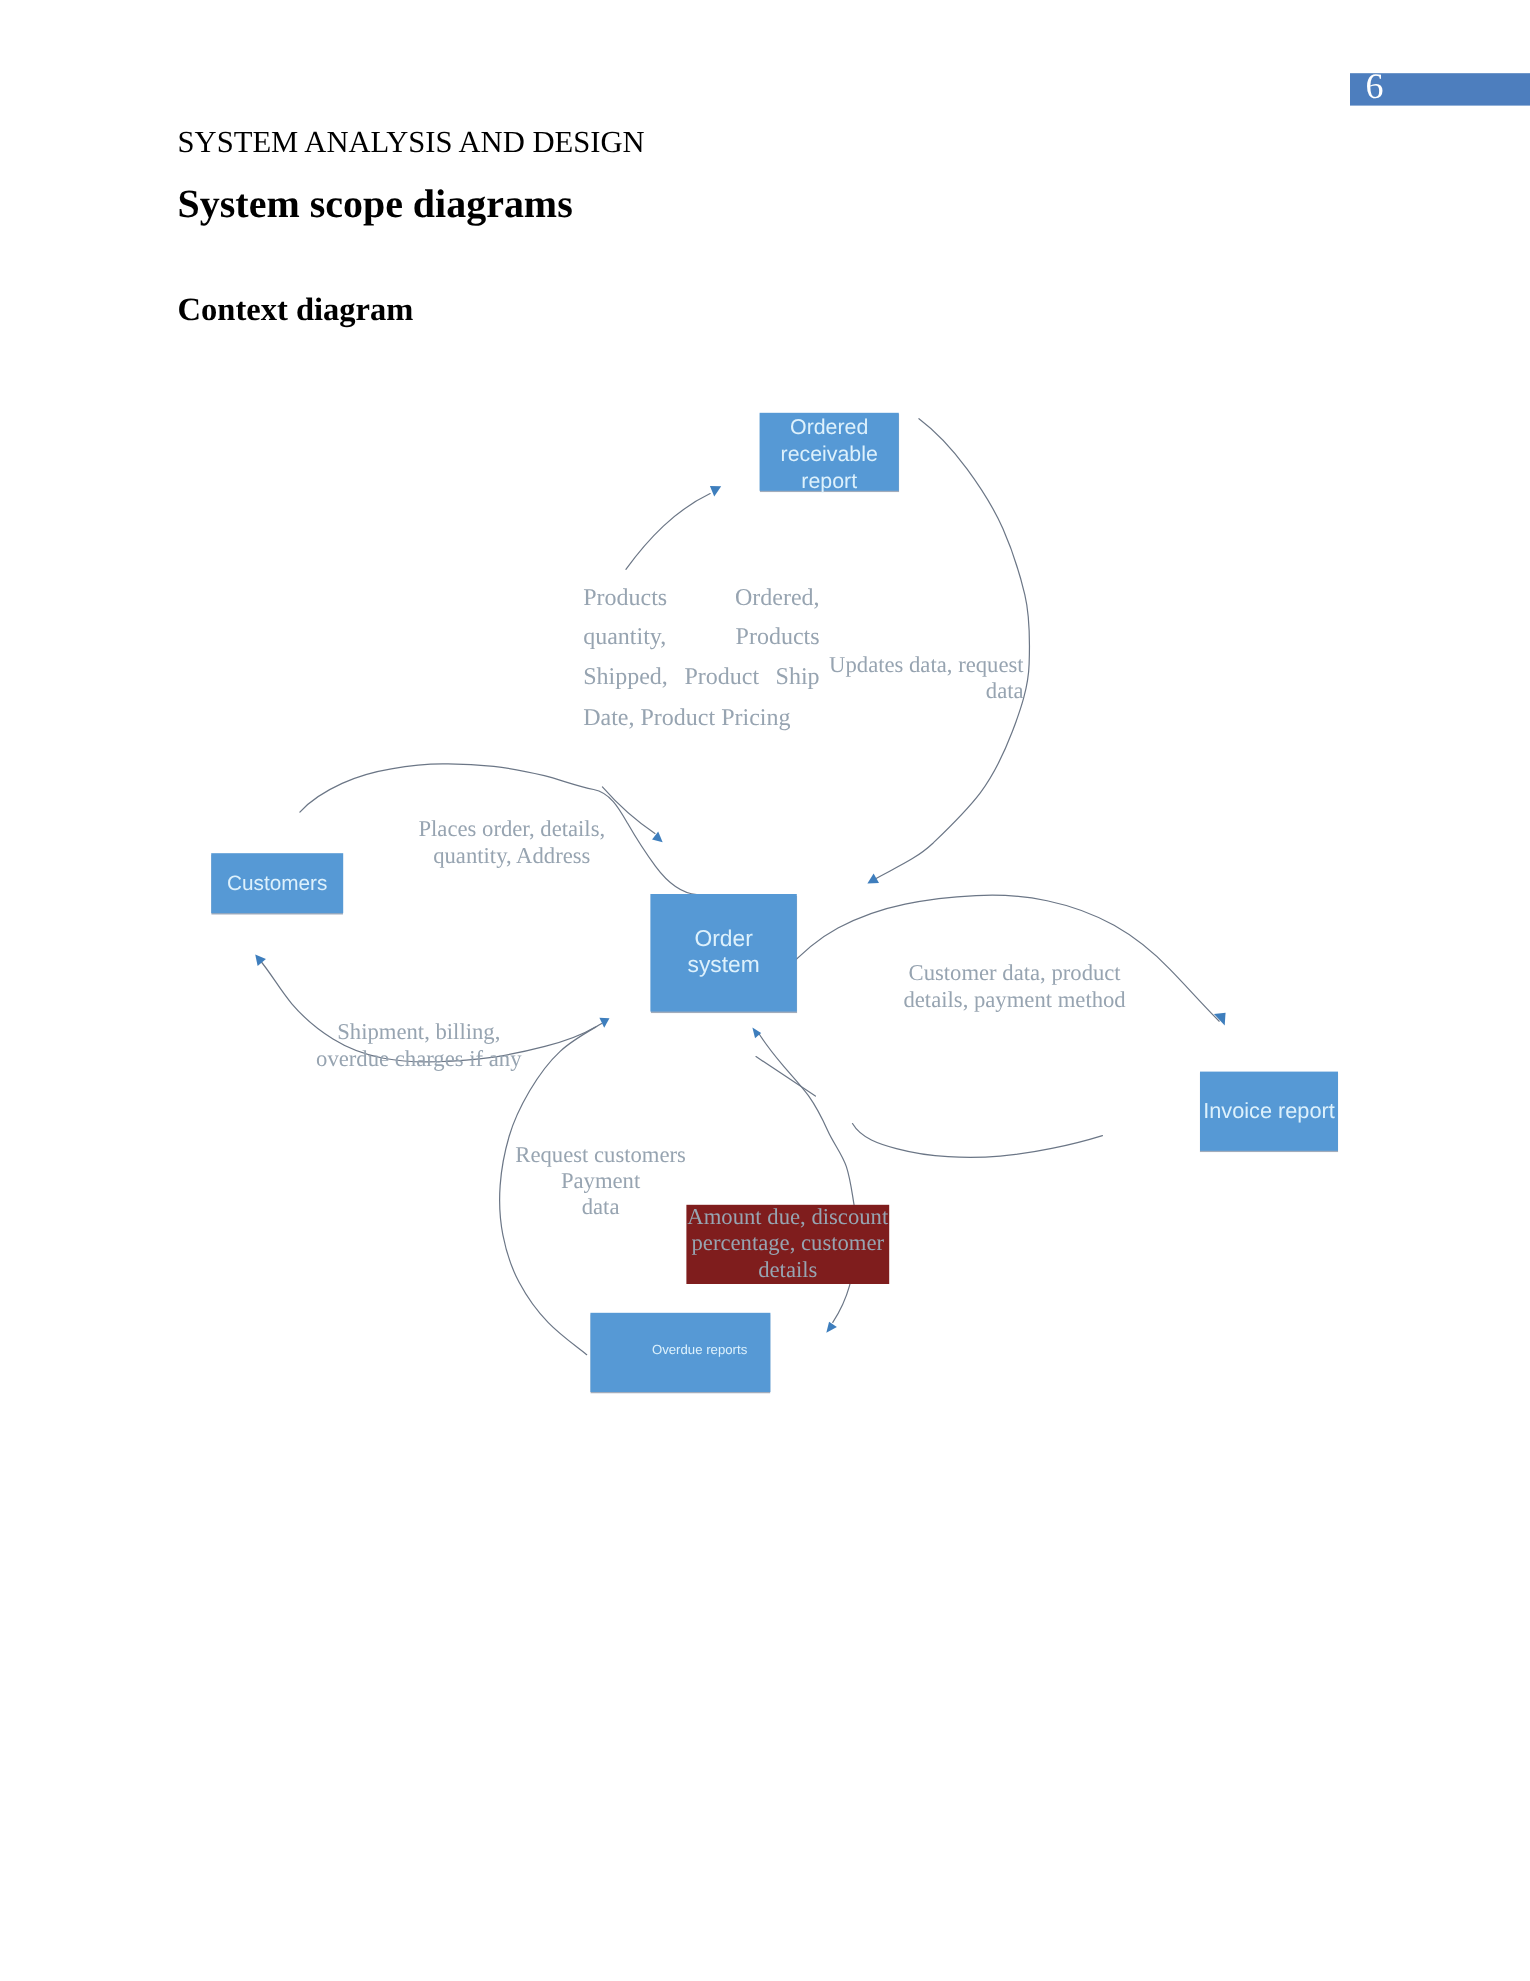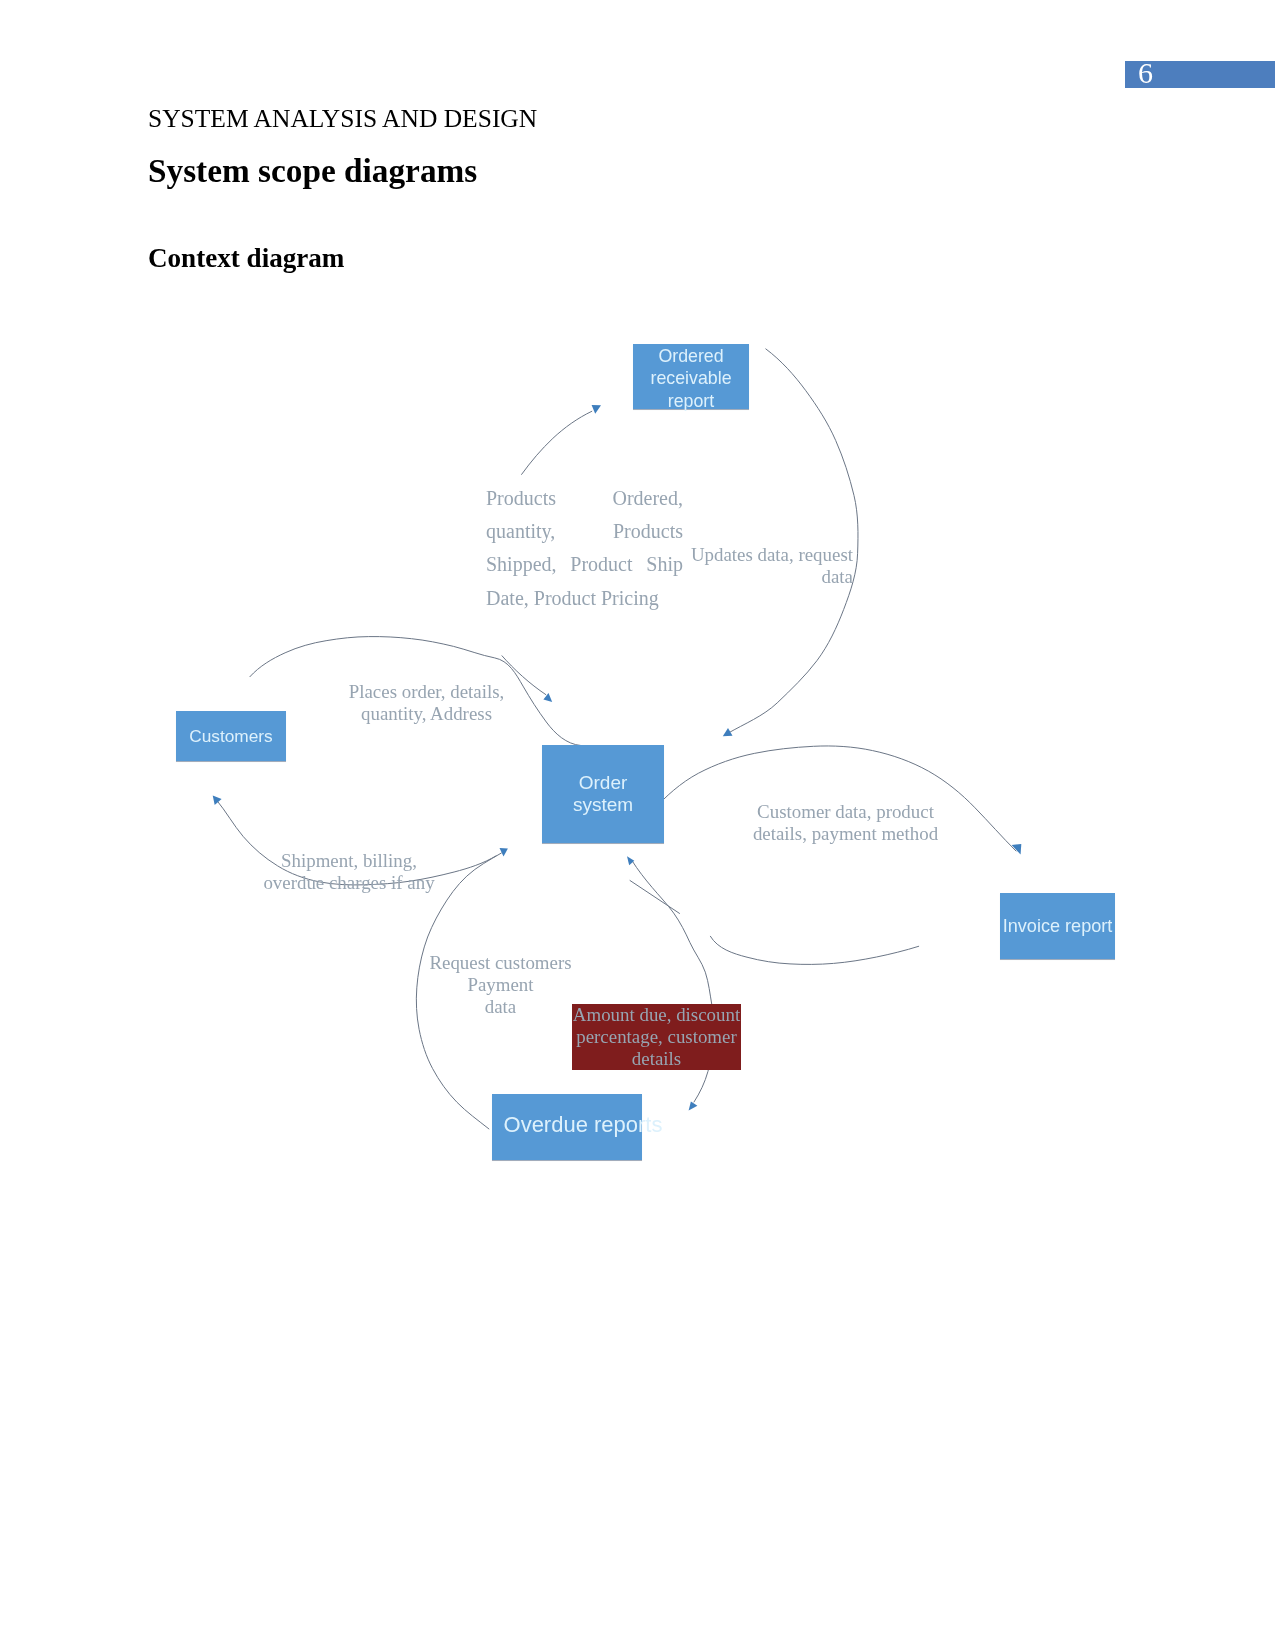--- a/index.html
+++ b/index.html
@@ -65,21 +65,21 @@
 
   <div class="nodebox" style="left:542px;top:745px;width:122px;height:98px;">
     <span style="font-size:19px;width:64px;line-height:22.2px;">Order system</span>
   </div>
 
   <div class="nodebox" style="left:1000px;top:893px;width:115px;height:66px;">
     <span style="font-size:18.1px;white-space:nowrap;line-height:22px;">Invoice report</span>
   </div>
 
   <div class="nodebox" style="left:492px;top:1094px;width:150px;height:66px;padding-bottom:5px;box-sizing:border-box;">
-    <span style="font-size:22px;white-space:nowrap;line-height:22px;margin-left:32px;">Overdue reports</span>
+    <span style="font-size:11px;white-space:nowrap;line-height:22px;margin-left:32px;">Overdue reports</span>
   </div>
 
   <div class="lbl" style="left:486px;top:481.5px;width:197px;text-align:justify;line-height:33.4px;font-size:20px;">Products Ordered, quantity, Products Shipped, Product Ship Date, Product Pricing</div>
   <div class="lbl" style="left:689px;top:544px;width:164px;text-align:right;">Updates data, request data</div>
   <div class="lbl" style="left:348px;top:681px;width:157px;text-align:center;">Places order, details, quantity, Address</div>
   <div class="lbl" style="left:262px;top:806px;width:174px;text-align:center;margin-top:44px;">Shipment, billing, overdue charges if any</div>
   <div class="lbl" style="left:752px;top:801px;width:187px;text-align:center;">Customer data, product details, payment method</div>
   <div class="lbl ws" style="left:428px;top:952px;width:145px;text-align:center;">Request customers
 Payment
 data</div>

